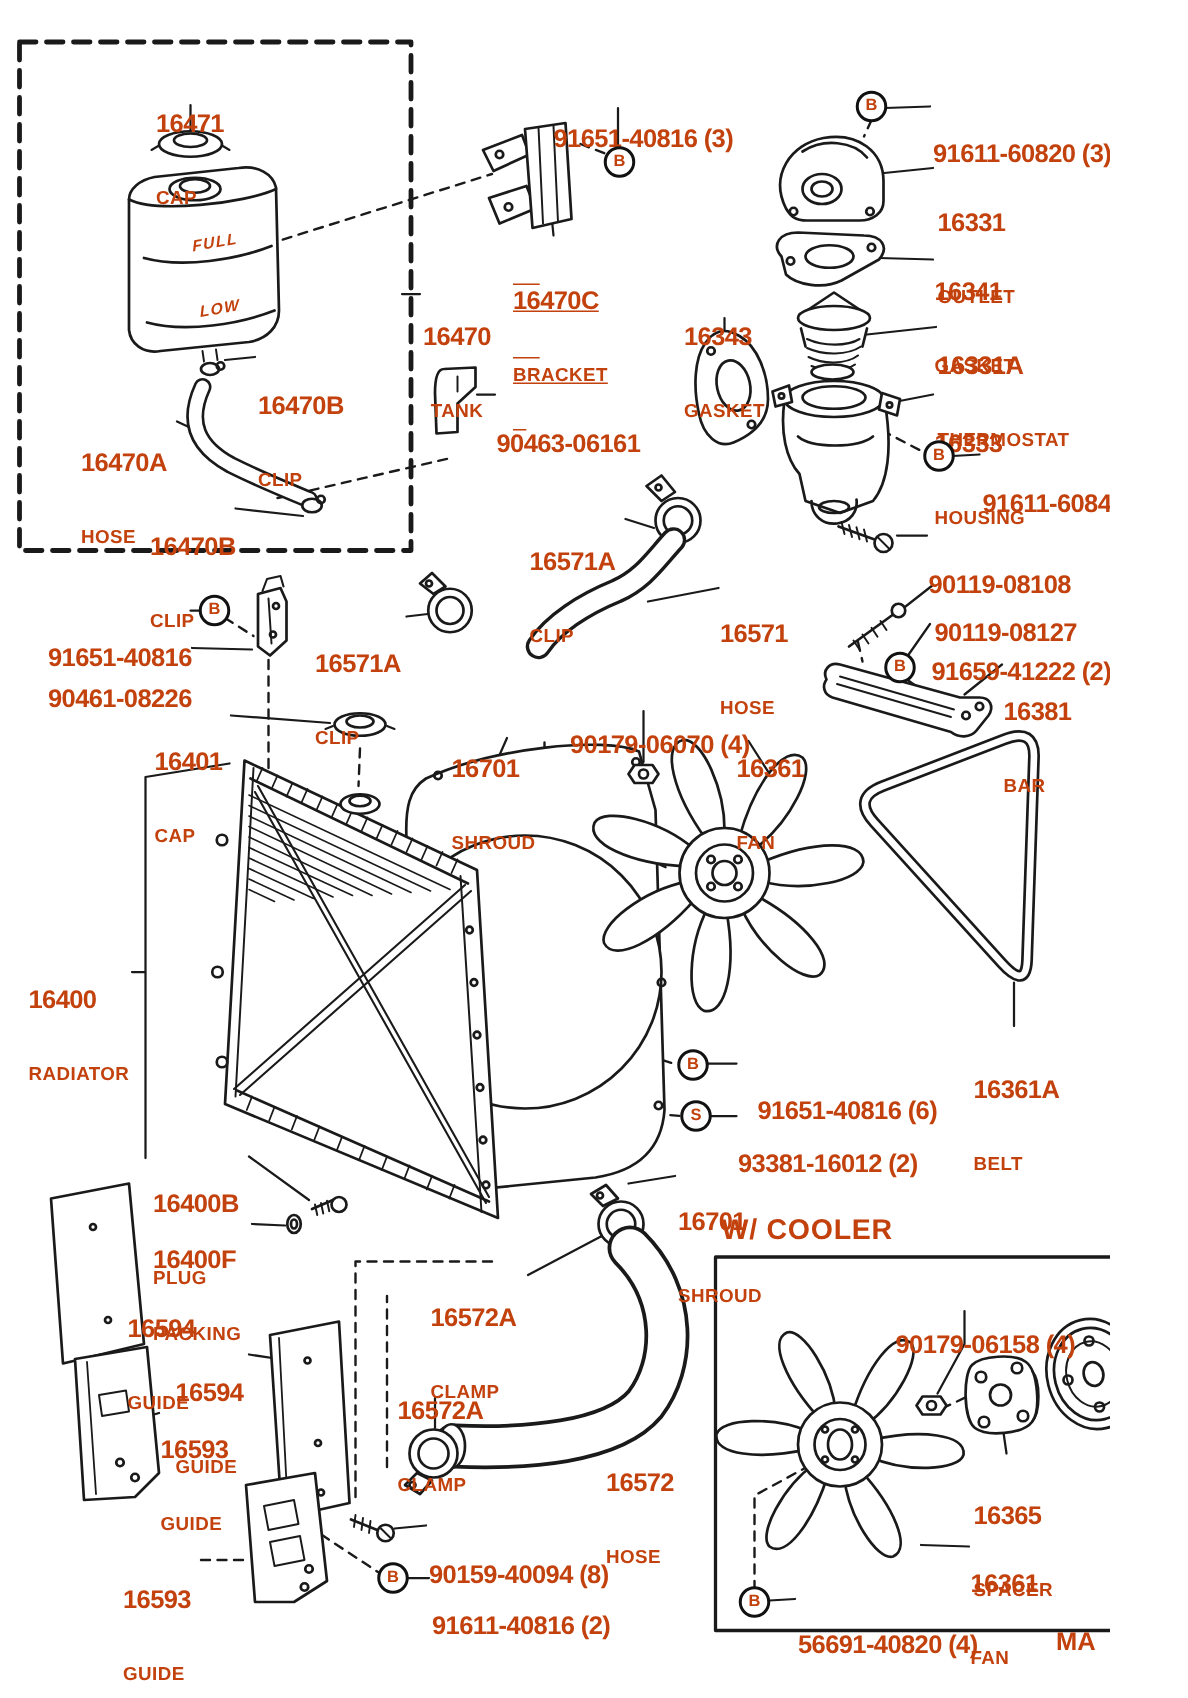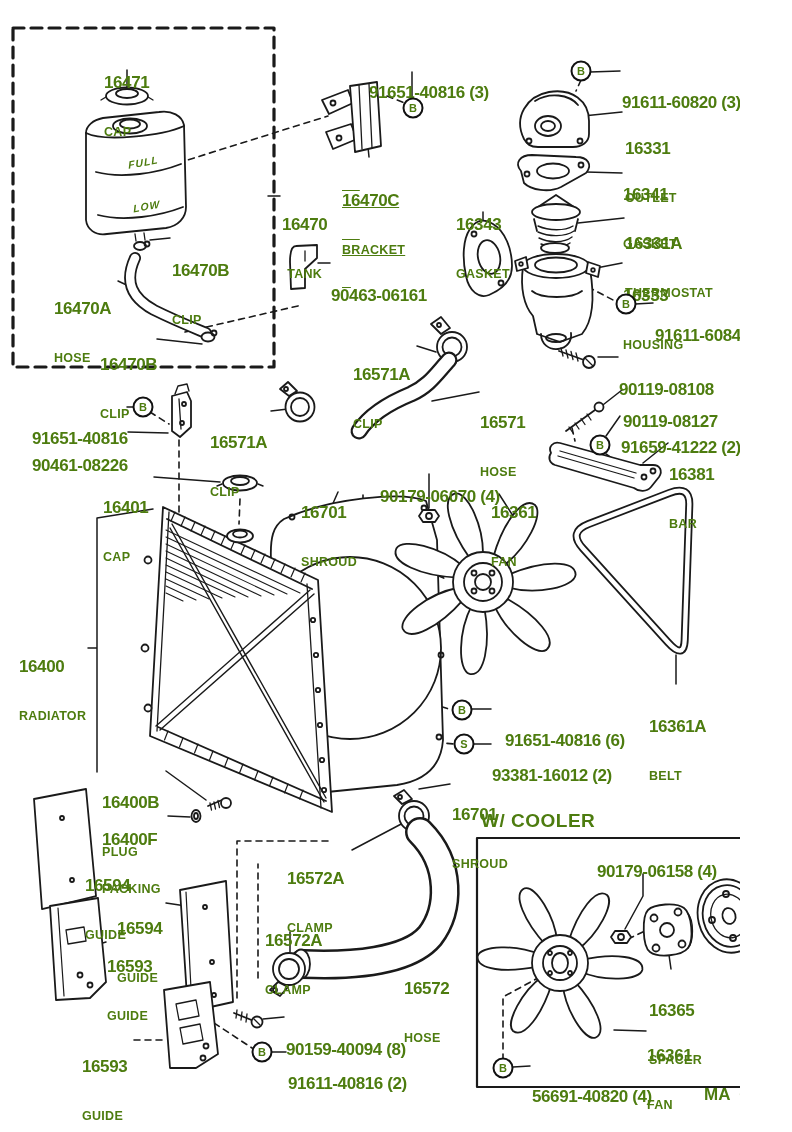--- a/index.html
+++ b/index.html
@@ -1,17 +1,17 @@
 <!DOCTYPE html>
 <html><head>
 <meta charset="utf-8">
 <style>
   html,body{margin:0;padding:0;background:#fff;}
   #canvas{position:relative;width:740px;height:1132px;background:#fff;overflow:hidden;
-          font-family:"Liberation Sans",sans-serif;color:#4d7c0f;}
+          font-family:"Liberation Sans",sans-serif;color:#c2410c;}
   #art{position:absolute;left:0;top:0;}
   .label{position:absolute;line-height:1;white-space:pre;}
   .label .part{display:block;font:700 17px/1 "Liberation Sans",sans-serif;letter-spacing:-0.4px;}
   .label .desc{display:block;font:700 12.5px/1 "Liberation Sans",sans-serif;margin-top:3px;letter-spacing:0.3px;}
   .badge{position:absolute;width:17px;height:17px;border:2.2px solid #111;border-radius:50%;
          background:#fff;font:700 11px/16px "Liberation Sans",sans-serif;text-align:center;
          transform:translate(-50%,-50%);z-index:3;}
   .marking{position:absolute;font:700 italic 10.5px "Liberation Sans",sans-serif;letter-spacing:1px;}
   .section-title{position:absolute;font:700 19px/1 "Liberation Sans",sans-serif;letter-spacing:0.5px;white-space:pre;}
   .code{position:absolute;font:700 17px/1 "Liberation Sans",sans-serif;white-space:pre;}
@@ -546,21 +546,21 @@
     <span class="desc">HOSE</span>
   </div>
       <div class="label" style="left: 286px; top: 1009px;">
     <span class="part">90159-40094 (8)</span>
     
   </div>
       <div class="label" style="left: 288px; top: 1043px;">
     <span class="part">91611-40816 (2)</span>
     
   </div>
-      <div class="label" style="left: 597px; top: 831px;">
+      <div class="label" style="left: 597px; top: 856px;">
     <span class="part">90179-06158 (4)</span>
     
   </div>
       <div class="label" style="left: 649px; top: 970px;">
     <span class="part">16365</span>
     <span class="desc">SPACER</span>
   </div>
       <div class="label" style="left: 647px; top: 1015px;">
     <span class="part">16361</span>
     <span class="desc">FAN</span>

